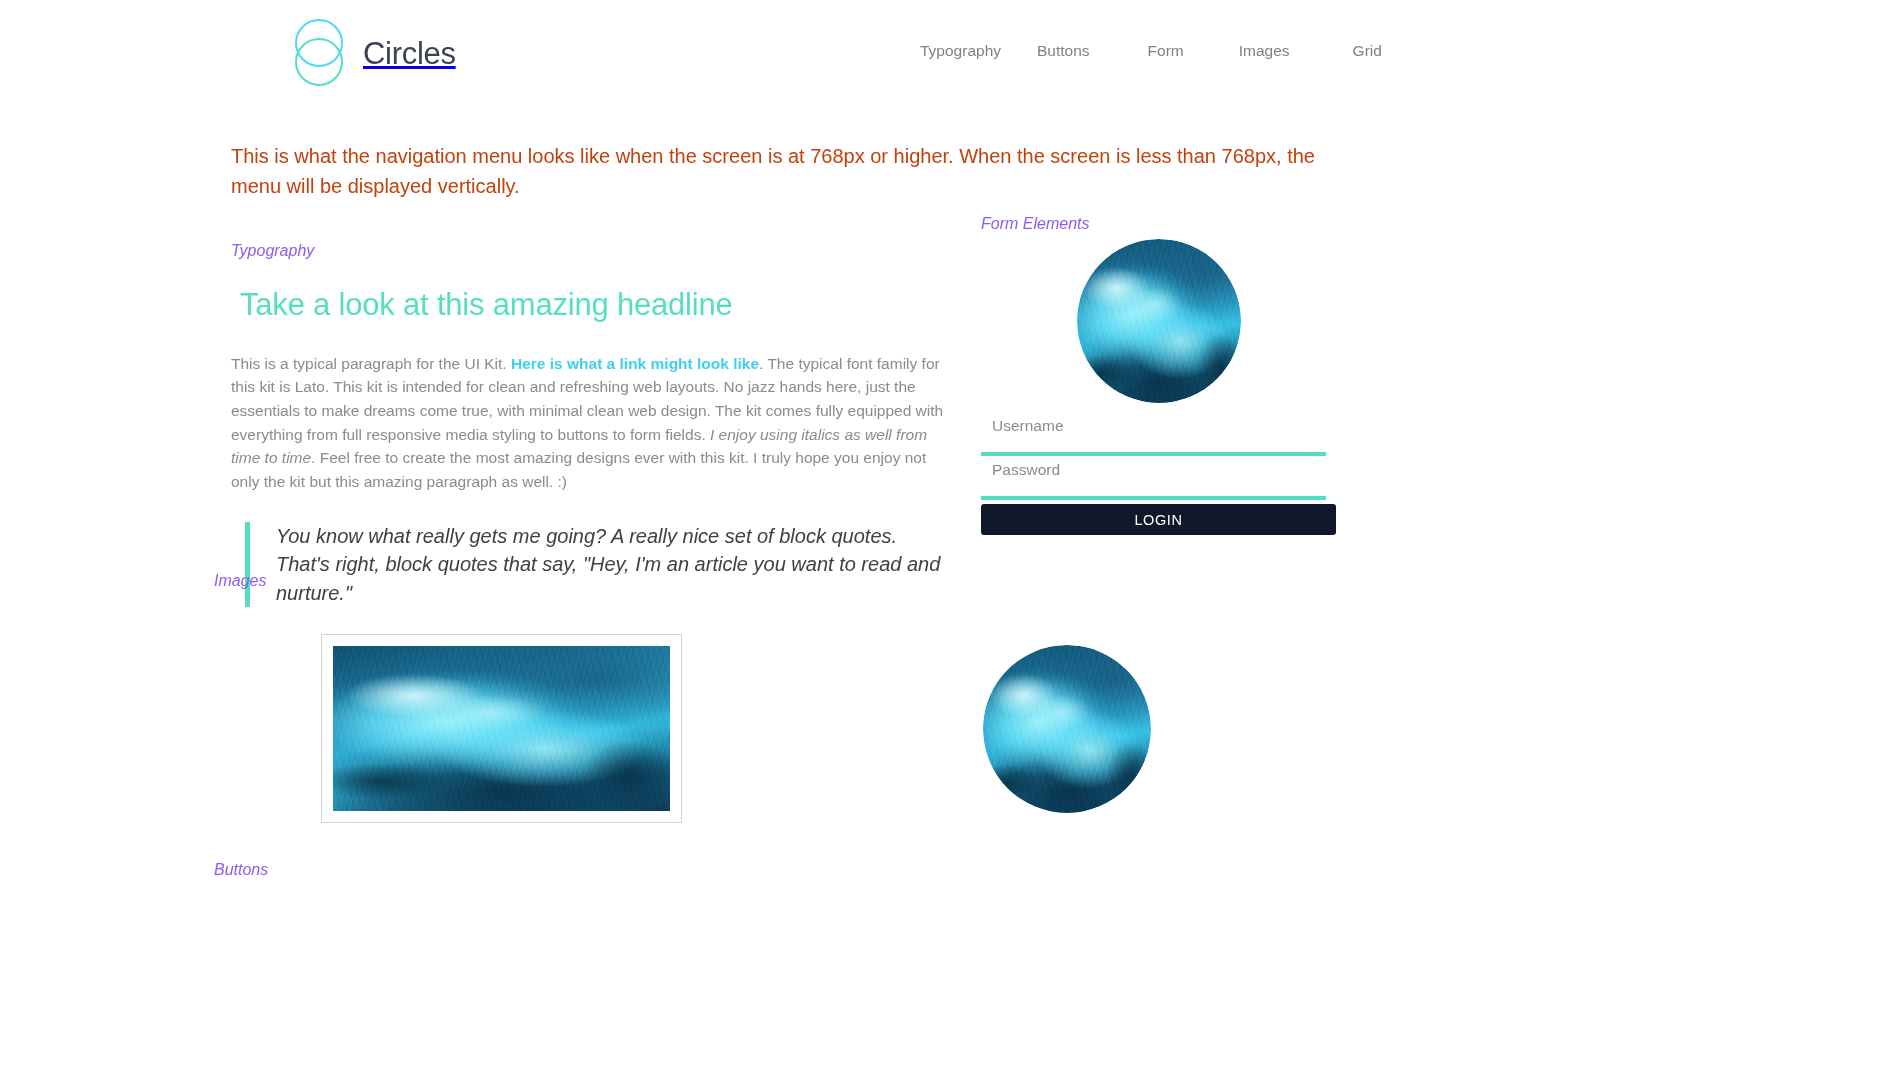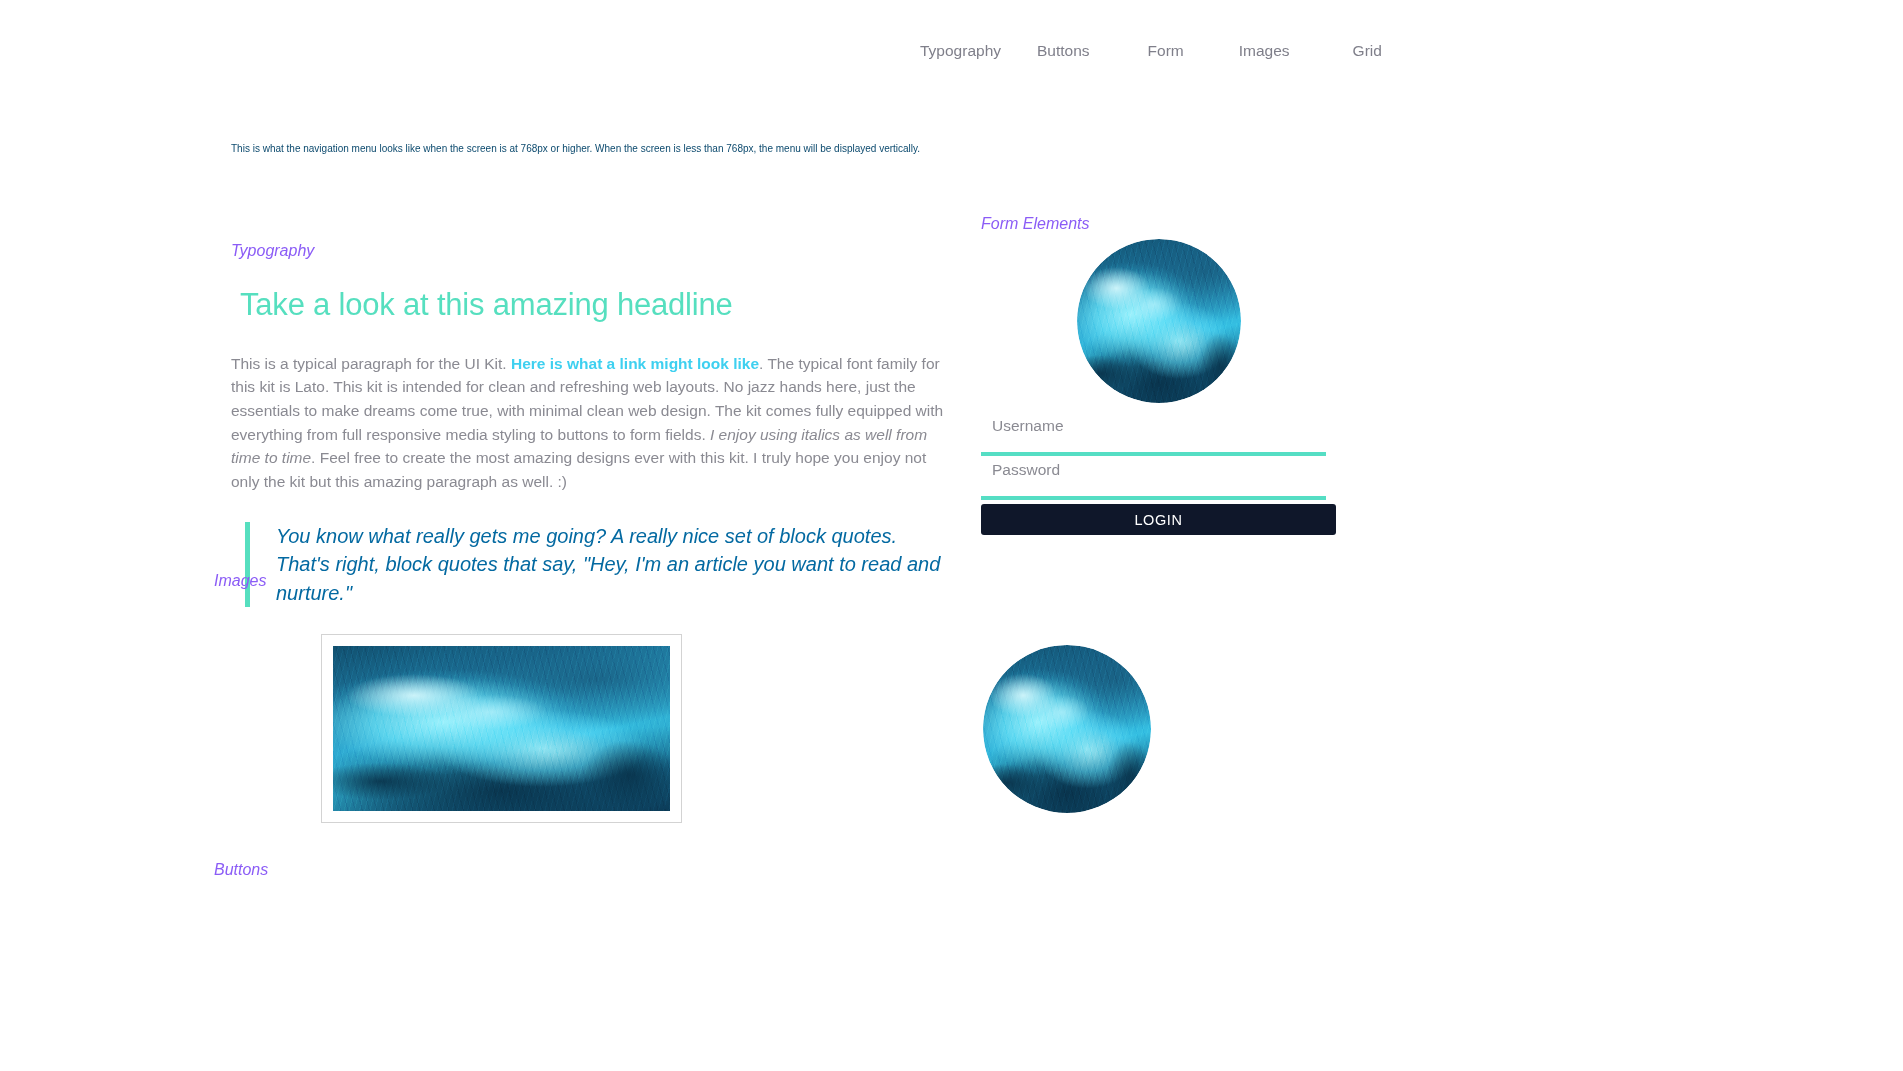--- a/index.html
+++ b/index.html
@@ -86,22 +86,22 @@
   .nav-item:nth-child(2) { margin-right: 58px; }
   .nav-item:nth-child(3) { margin-right: 55px; }
   .nav-item:nth-child(4) { margin-right: 63px; }
 
   
   .intro {
     position: absolute;
     left: 231px;
     top: 141px;
     width: 1100px;
-    font-size: 10px;
-    color: #0c4a6e;
+    font-size: 20px;
+    color: #c2410c;
     line-height: 1.5;
   }
 
   
   .left-col {
     position: absolute;
     left: 231px;
     top: 240px;
     width: 730px;
   }
@@ -140,21 +140,21 @@
   .blockquote {
     margin-top: 28px;
     margin-left: 14px;
     border-left: 5px solid #56dfbf;
     padding-left: 26px;
     width: 700px;
   }
   .blockquote p {
     font-size: 20px;
     font-style: italic;
-    color: #0369a1;
+    color: #404040;
     line-height: 1.42;
   }
 
   
   .images-label {
     position: absolute;
     left: 214px;
     top: 570px;
   }
 
@@ -283,20 +283,27 @@
   }
   .photo.circular { border-radius: 50%; }
 </style>
 </head>
 <body>
 
 <div class="page">
 
   <div class="header">
 
+    <a class="brand" href="#">
+      <span class="logo-mark">
+        <span class="logo-circle top"></span>
+        <span class="logo-circle bottom"></span>
+      </span>
+      <span class="brand-name">Circles</span>
+    </a>
 
     <nav class="nav">
       <a class="nav-item" href="#">Typography</a>
       <a class="nav-item" href="#">Buttons</a>
       <a class="nav-item" href="#">Form</a>
       <a class="nav-item" href="#">Images</a>
       <a class="nav-item" href="#">Grid</a>
     </nav>
   </div>
 

